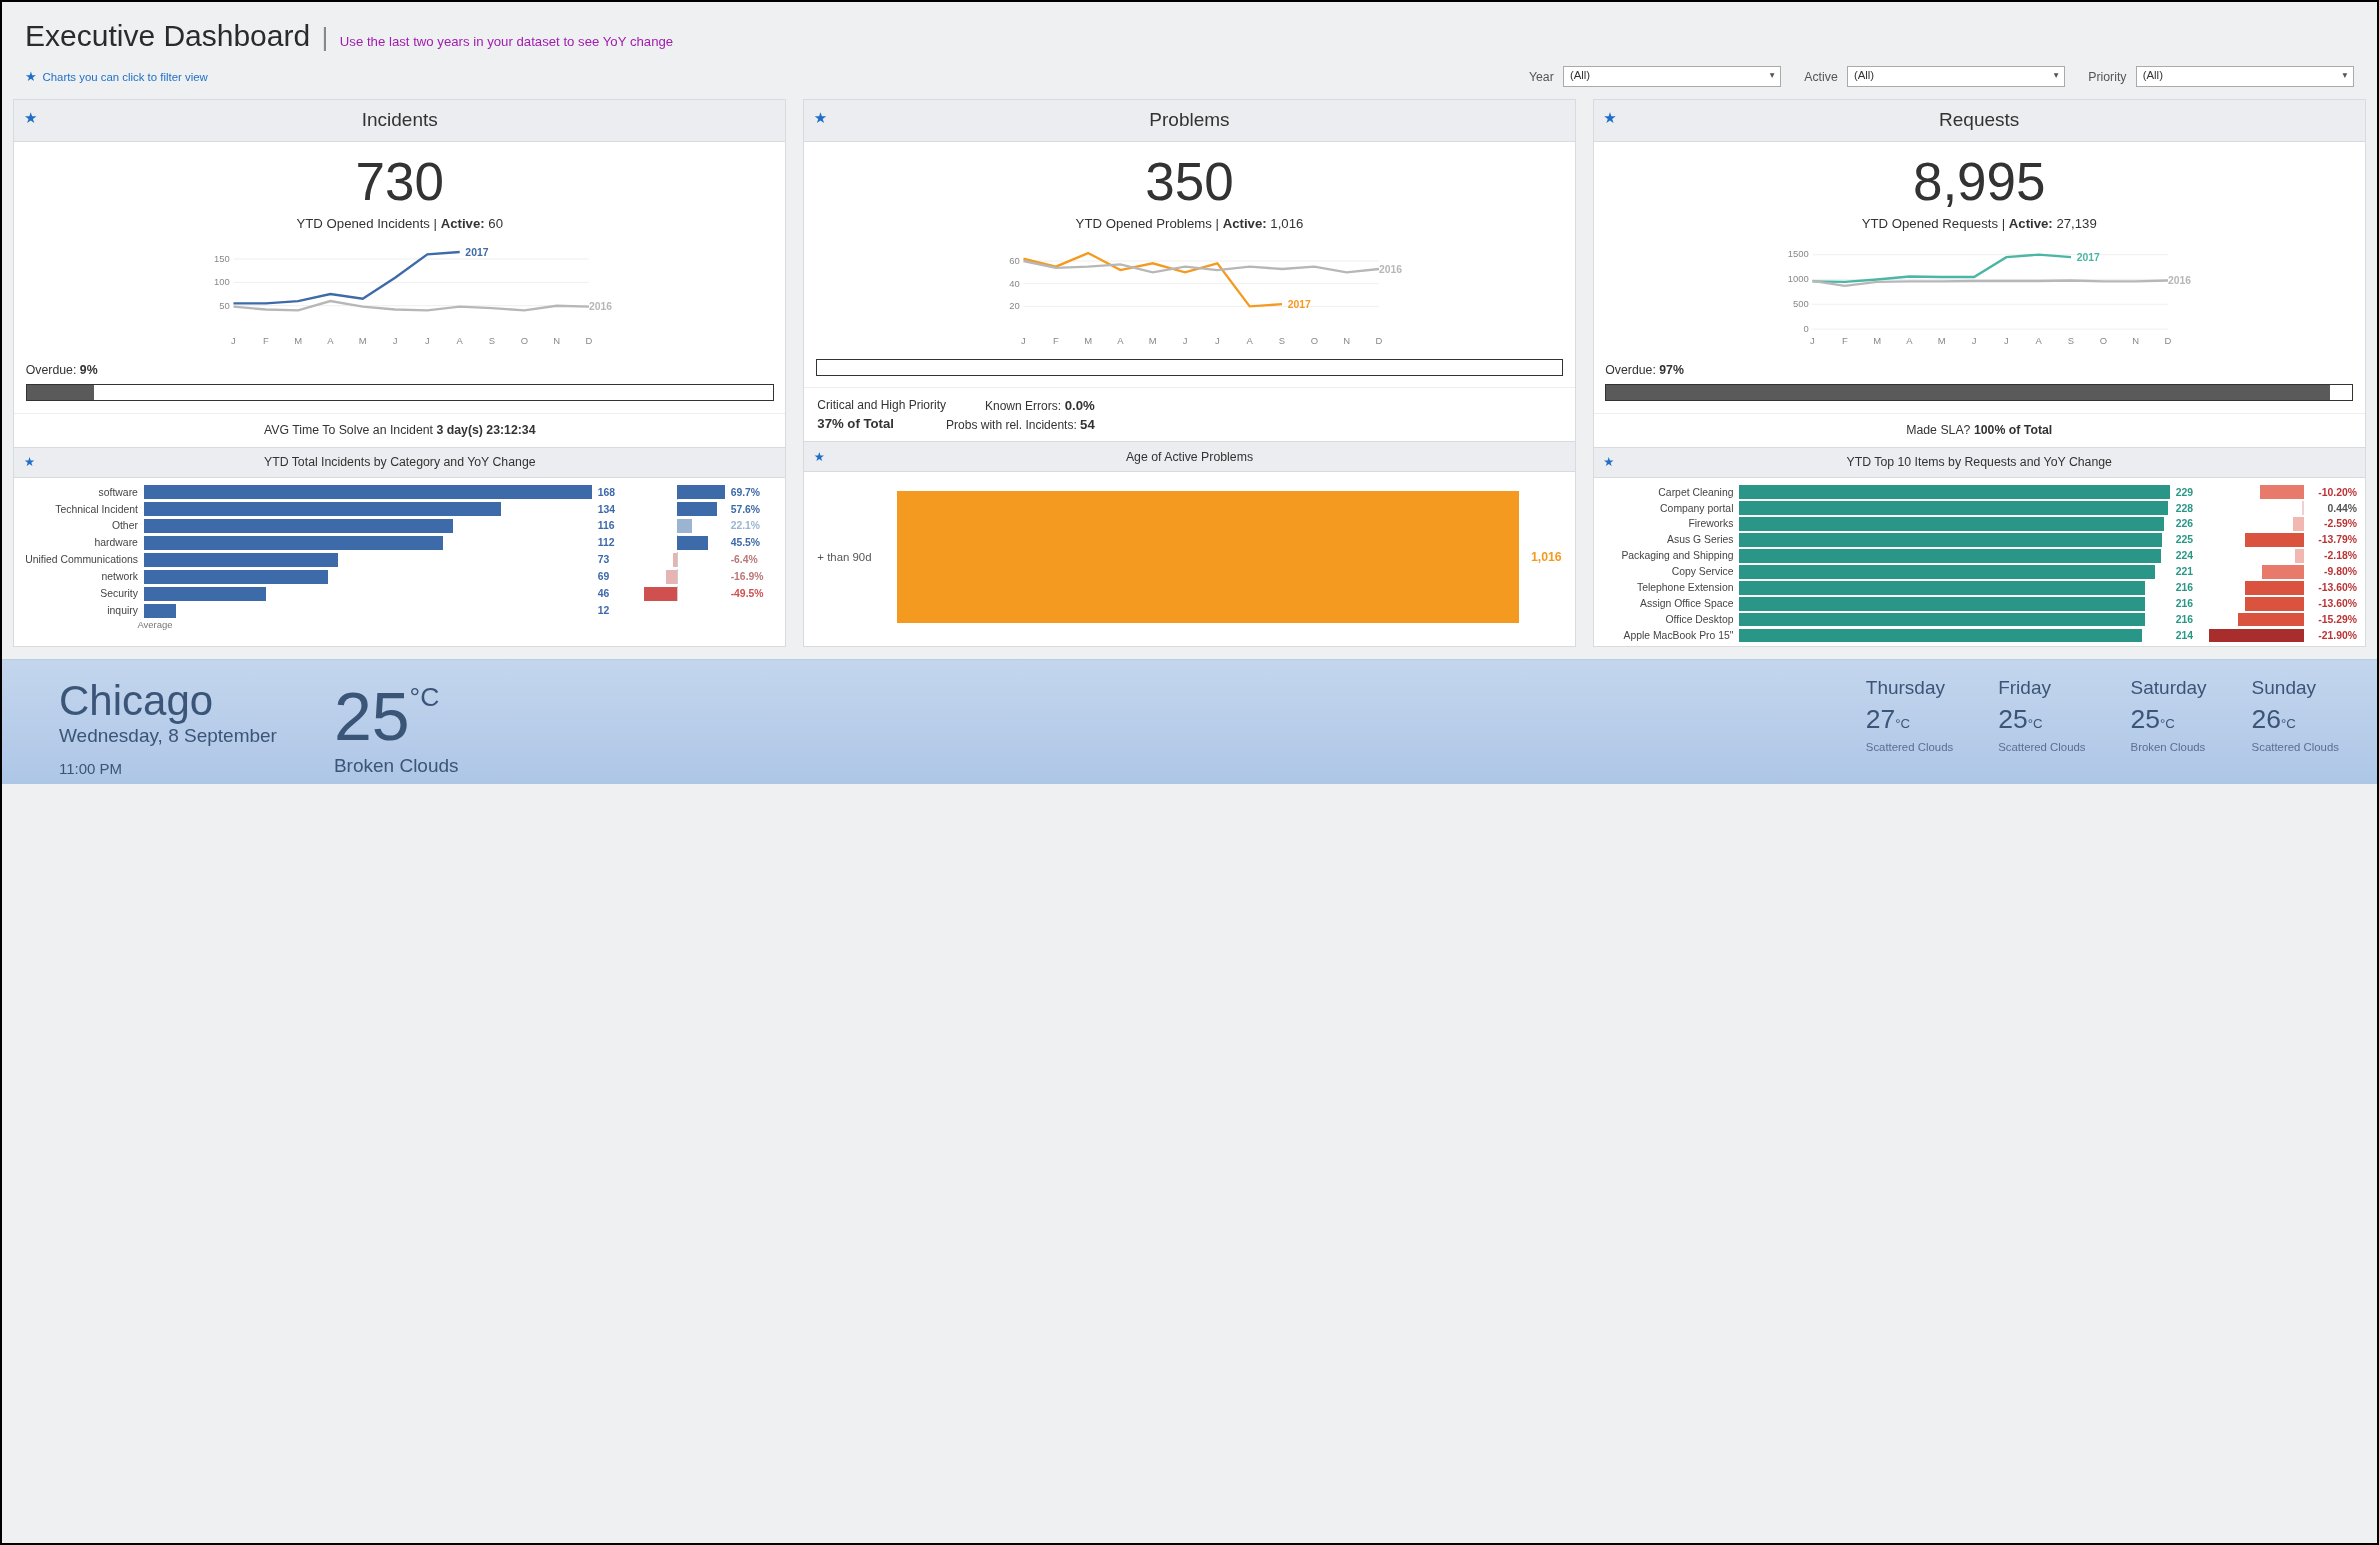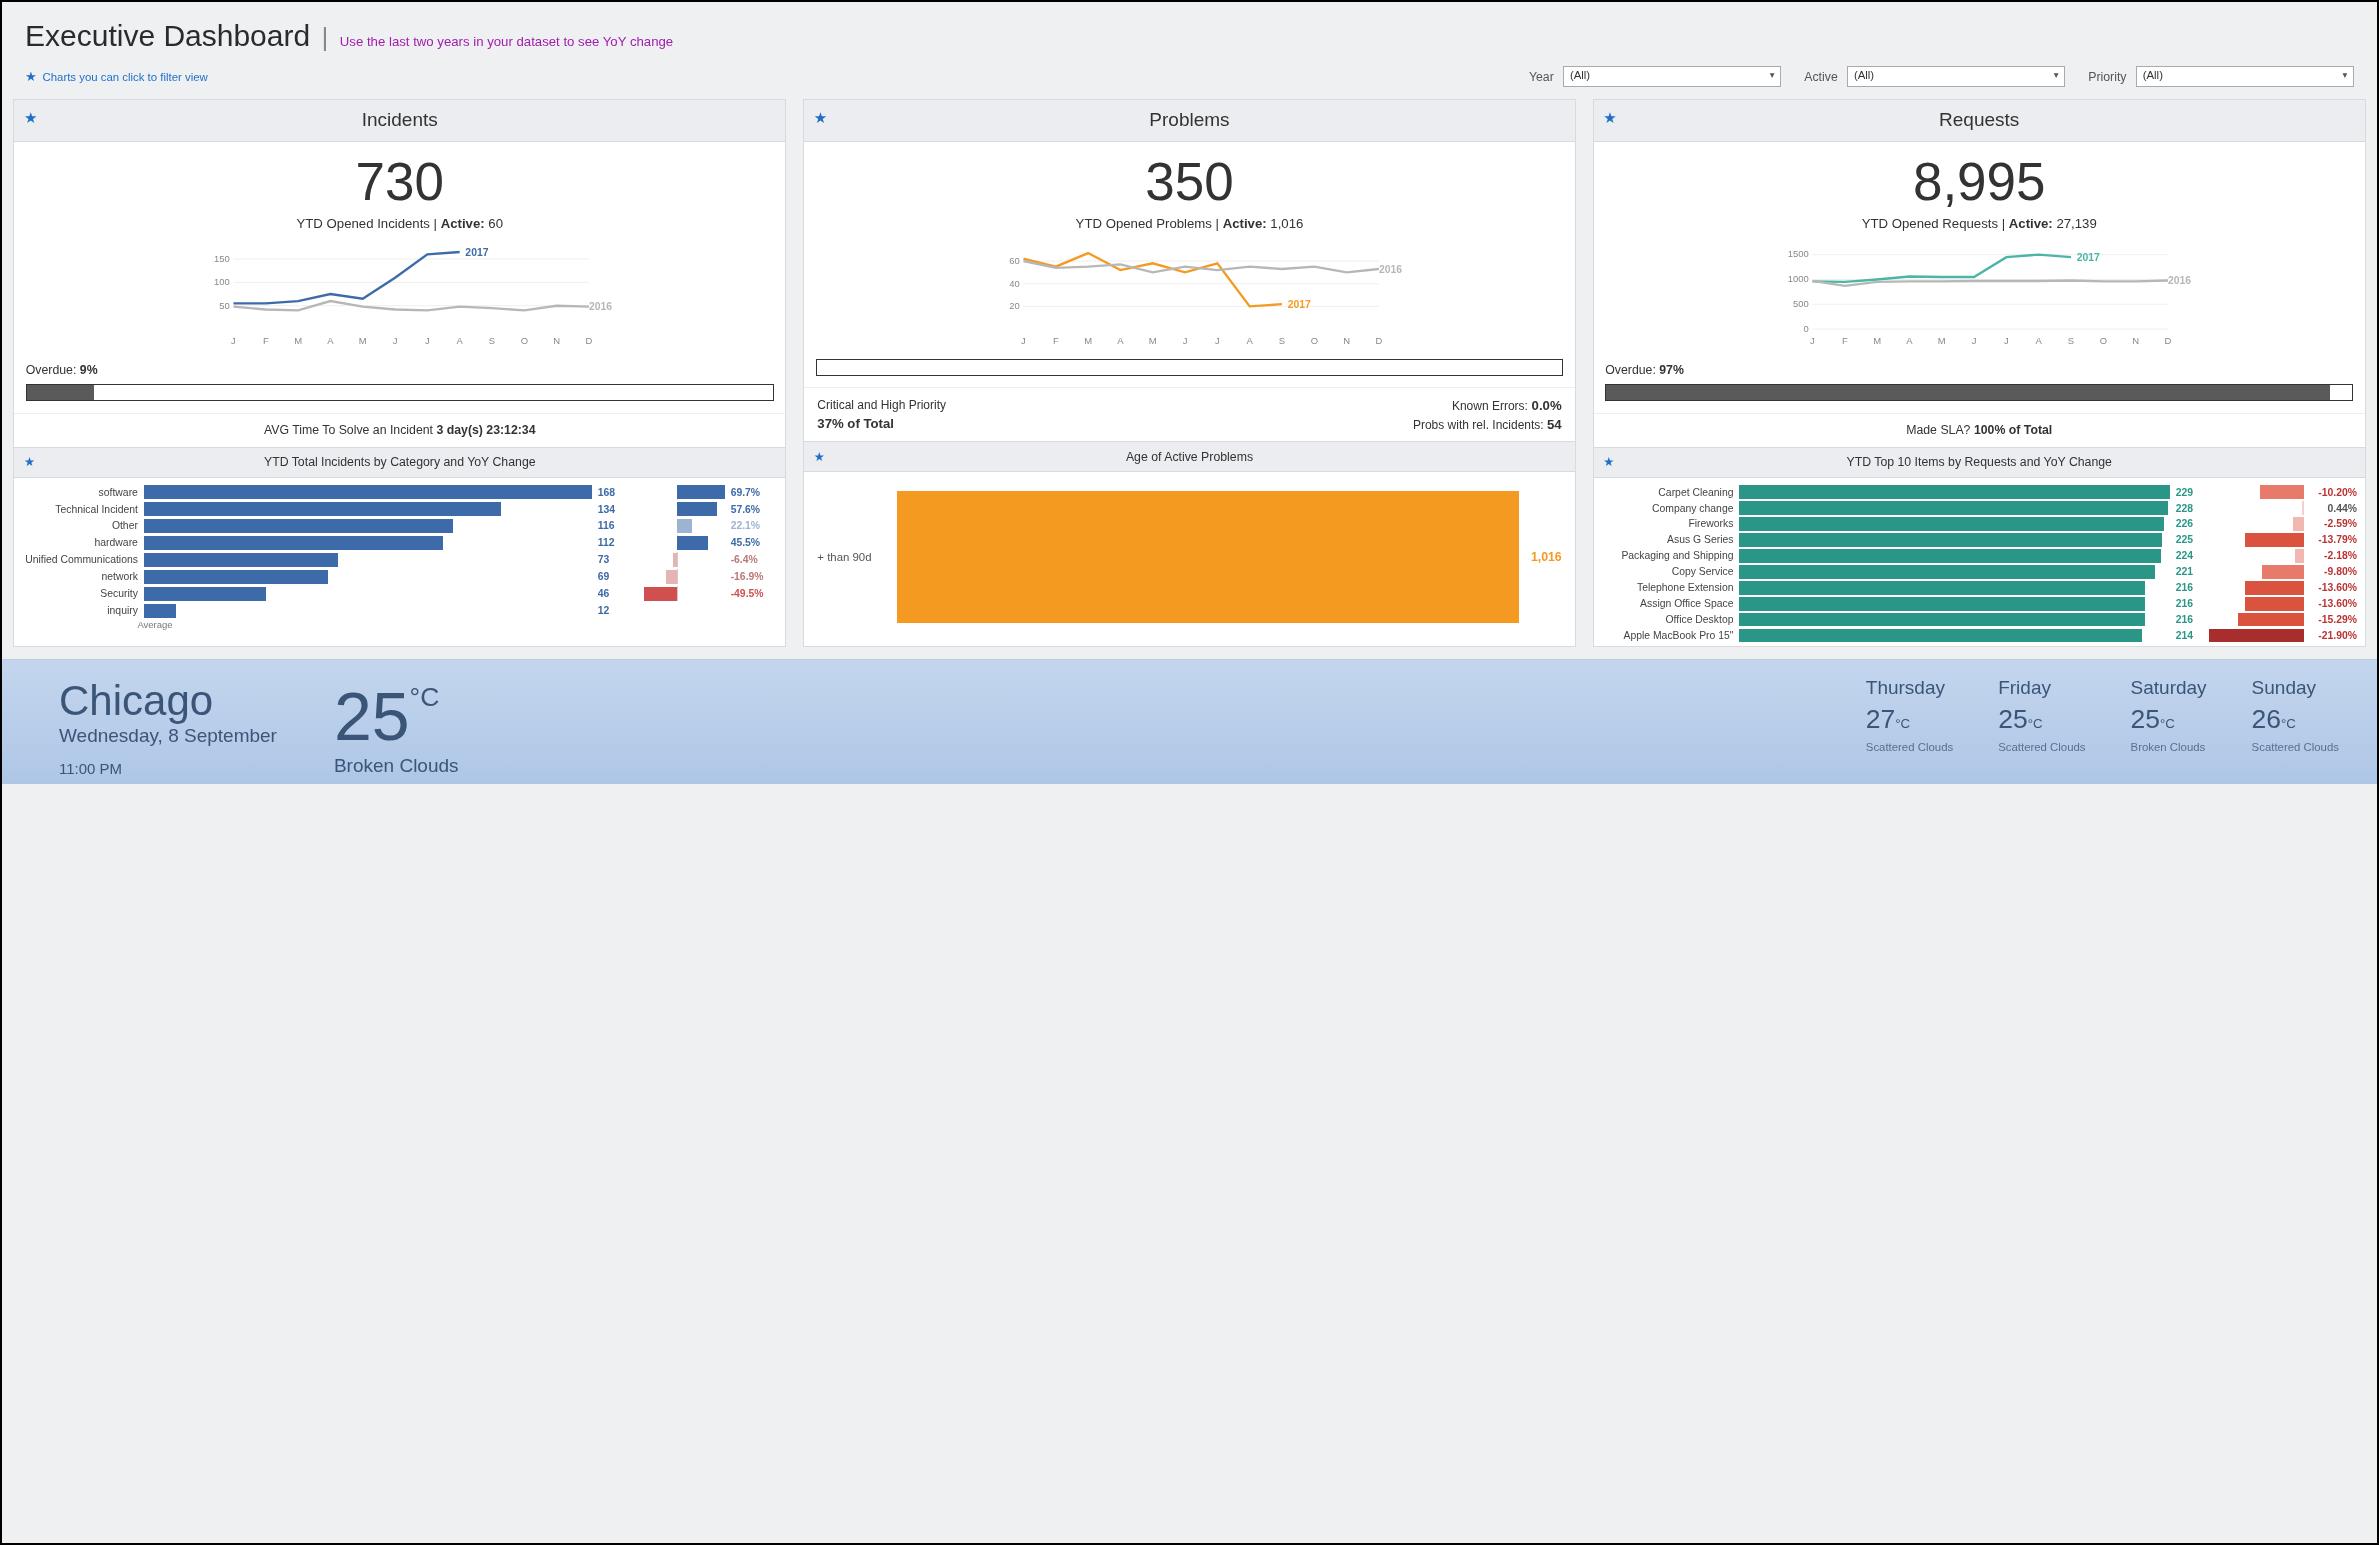--- a/index.html
+++ b/index.html
@@ -21,21 +21,21 @@
   .card-h { background: #ecedf0; border-bottom: 0.9px solid #d8dbde; padding: 9.5px 11.4px; position: relative; text-align: center; font-size: 19px; color: #333; }
   .card-h .star { position: absolute; left: 9.5px; top: 9.5px; color: #1f6fc7; font-size: 15px; }
   .big { font-size: 53px; text-align: center; padding: 9.5px 0 0 0; font-weight: 400; }
   .subline { text-align: center; font-size: 13.2px; padding: 3.8px 0 9.5px 0; }
   .subline b { font-weight: 700; }
   .chart { padding: 3.8px 9.5px 3.8px 9.5px; }
   .overdue { padding: 7.6px 11.4px 3.8px 11.4px; font-size: 12.3px; }
   .overdue b { font-weight: 700; }
   .prog { margin: 3.8px 11.4px 11.4px 11.4px; height: 17px; border: 0.9px solid #333; background: #fff; position: relative; }
   .prog .fill { background: #5a5a5a; height: 100%; }
-  .metrics { display: flex; justify-content: space-between; padding: 9.5px 13.2px; font-size: 12px; border-top: 0.9px solid #eee; }
+  .metrics { display: flex; justify-content: flex-start; padding: 9.5px 13.2px; font-size: 12px; border-top: 0.9px solid #eee; }
   .metrics .col { display: flex; flex-direction: column; gap: 3.8px; }
   .metrics .right { text-align: right; }
   .metrics b { font-weight: 700; font-size: 13.2px; }
   .center-metric { text-align: center; padding: 9.5px 11.4px; font-size: 12.3px; border-top: 0.9px solid #eee; }
   .center-metric b { font-weight: 700; }
   .sub-h { background: #ecedf0; border-top: 0.9px solid #d8dbde; border-bottom: 0.9px solid #d8dbde; padding: 7.6px; text-align: center; font-size: 12.3px; position: relative; }
   .sub-h .star { position: absolute; left: 9.5px; top: 7.6px; color: #1f6fc7; font-size: 12.3px; }
   .bars { padding: 7.6px 9.5px 3.8px 9.5px; display: grid; grid-template-columns: 114px 1fr 26.5px 95px 45px; gap: 3.8px 5.7px; align-items: center; font-size: 10.4px; }
   .bars .lbl { text-align: right; color: #444; }
   .bars .bar-wrap { height: 13.2px; position: relative; }
@@ -346,21 +346,21 @@
       <div class="req-bars" id="req-bars">
           <span class="lbl">Carpet Cleaning</span>
           <div>
             <div class="bar" style="width:100%"></div>
           </div>
           <span class="val">229</span>
           <div style="position:relative;height:13.2px">
             <div class="yoy-bar" style="position:absolute;right:0;width:46.57534246575342%;background:#e87a6c"></div>
           </div>
           <span class="yoy" style="color:#b33">-10.20%</span>
-          <span class="lbl">Company change</span>
+          <span class="lbl">Company portal</span>
           <div>
             <div class="bar" style="width:99.56331877729258%"></div>
           </div>
           <span class="val">228</span>
           <div style="position:relative;height:13.2px">
             <div class="yoy-bar" style="position:absolute;right:0;width:2.0091324200913245%;background:#efcfcf"></div>
           </div>
           <span class="yoy" style="color:#555">0.44%</span>
           <span class="lbl">Fireworks</span>
           <div>

